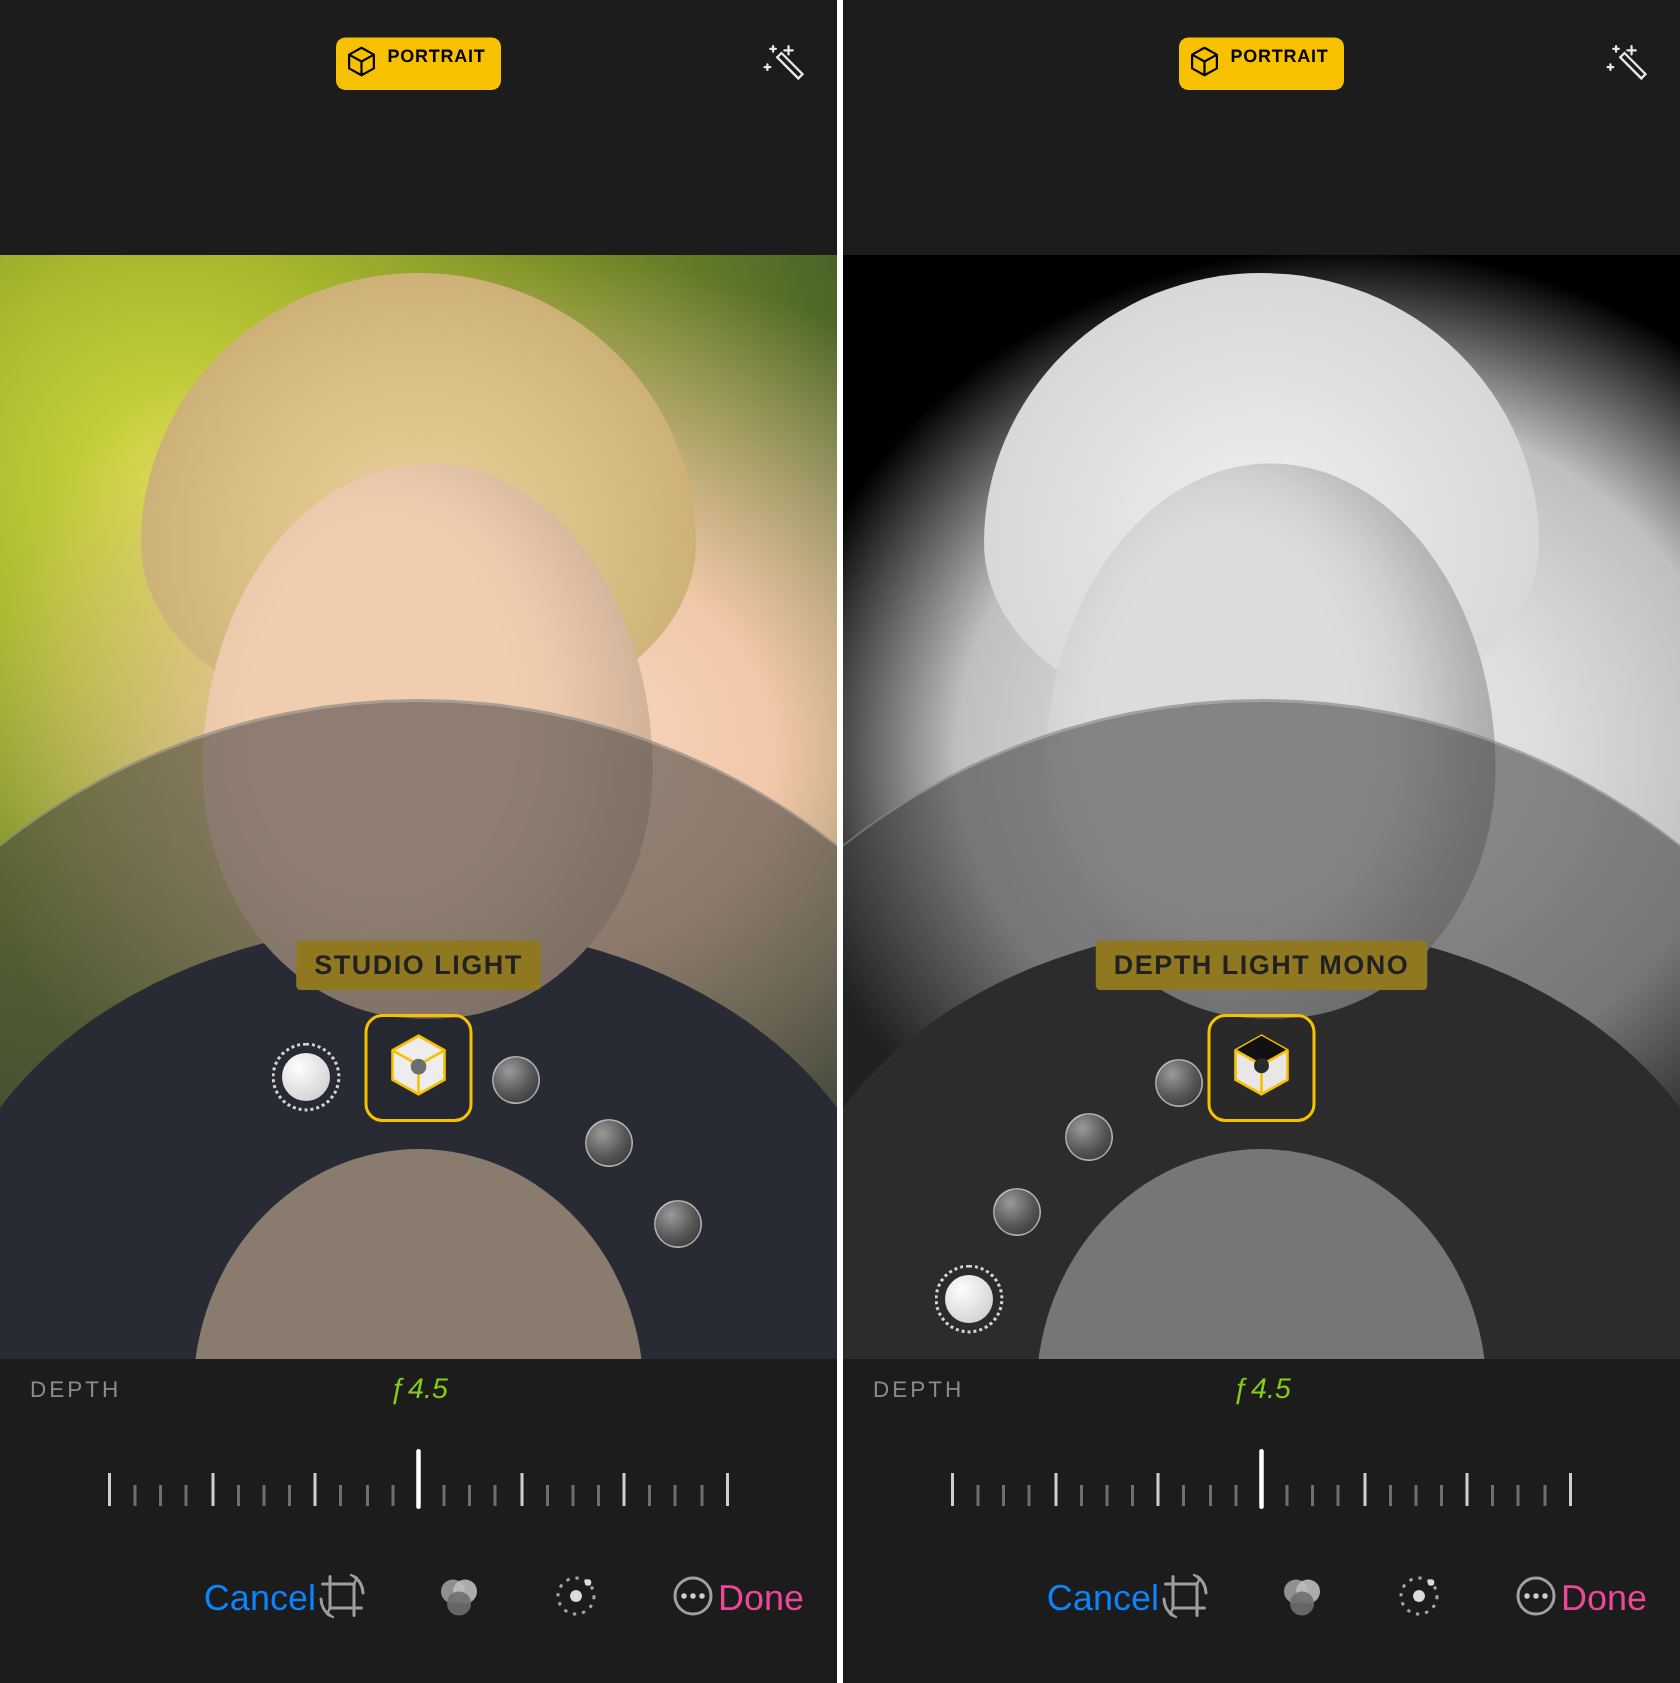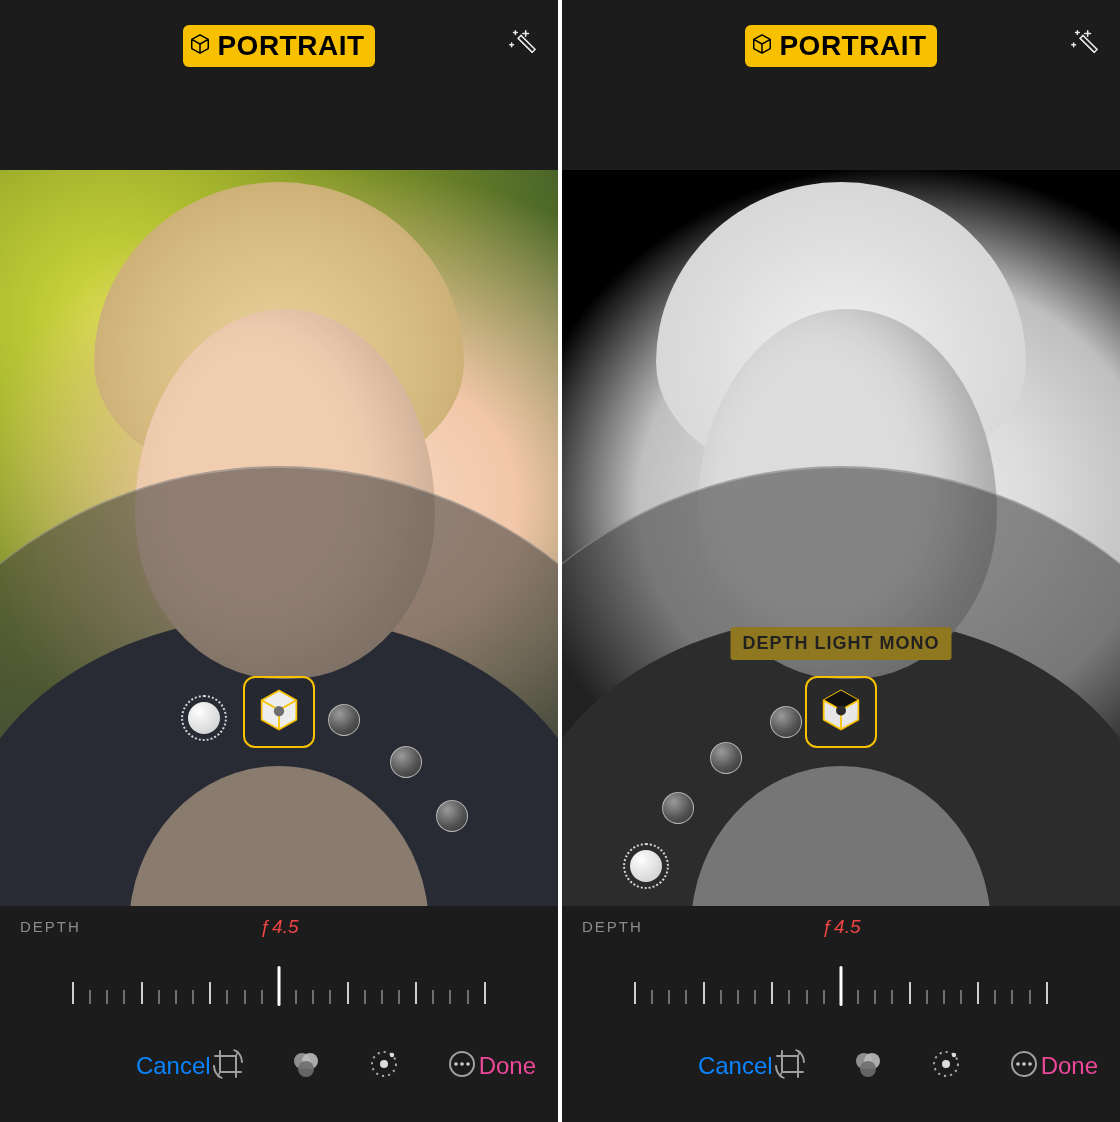--- a/index.html
+++ b/index.html
@@ -26,21 +26,21 @@
     position: relative;
     display: flex;
     align-items: flex-start;
     justify-content: center;
     padding-top: 25px;
   }
   .portrait-pill {
     background: #f7c100;
     color: #000;
     font-weight: 600;
-    font-size: 28px;
+    font-size: 12px;
     letter-spacing: 0.5px;
     border-radius: 6px;
     padding: 5px 10px 5px 6px;
     display: inline-flex;
     align-items: flex-start;
     gap: 6px;
   }
   .portrait-pill svg { width: 22px; height: 22px; }
   .wand-btn {
     position: absolute;
@@ -195,21 +195,21 @@
     position: absolute;
     left: 20px; top: 12px;
     color: #8b8b8b;
     font-size: 15px;
     letter-spacing: 2px;
   }
   .fvalue {
     position: absolute;
     left: 50%; top: 10px;
     transform: translateX(-50%);
-    color: #ef4444;
+    color: #84cc16;
     font-size: 19px;
     font-style: italic;
   }
   .fvalue .fglyph { font-style: italic; margin-right: 2px; }
   .ticks {
     position: absolute;
     left: 72px; right: 72px; bottom: 18px;
     height: 36px;
     display: flex;
     justify-content: space-between;
@@ -328,20 +328,21 @@
 
     <div class="photo-wrap">
       <div class="photo-bg color"></div>
       <div class="person">
         <div class="shoulders"></div>
         <div class="chest"></div>
         <div class="hair"></div>
         <div class="head"></div>
       </div>
 
+      <div class="light-label">STUDIO LIGHT</div>
 
       <div class="arc"></div>
       <div class="cube-sel">
         <span><svg>
               <use href="#sym-cube-sel"></use>
             </svg></span>
       </div>
       <div class="orb light dotted orbA"></div>
       <div class="orb orbB"></div>
       <div class="orb orbC"></div>

